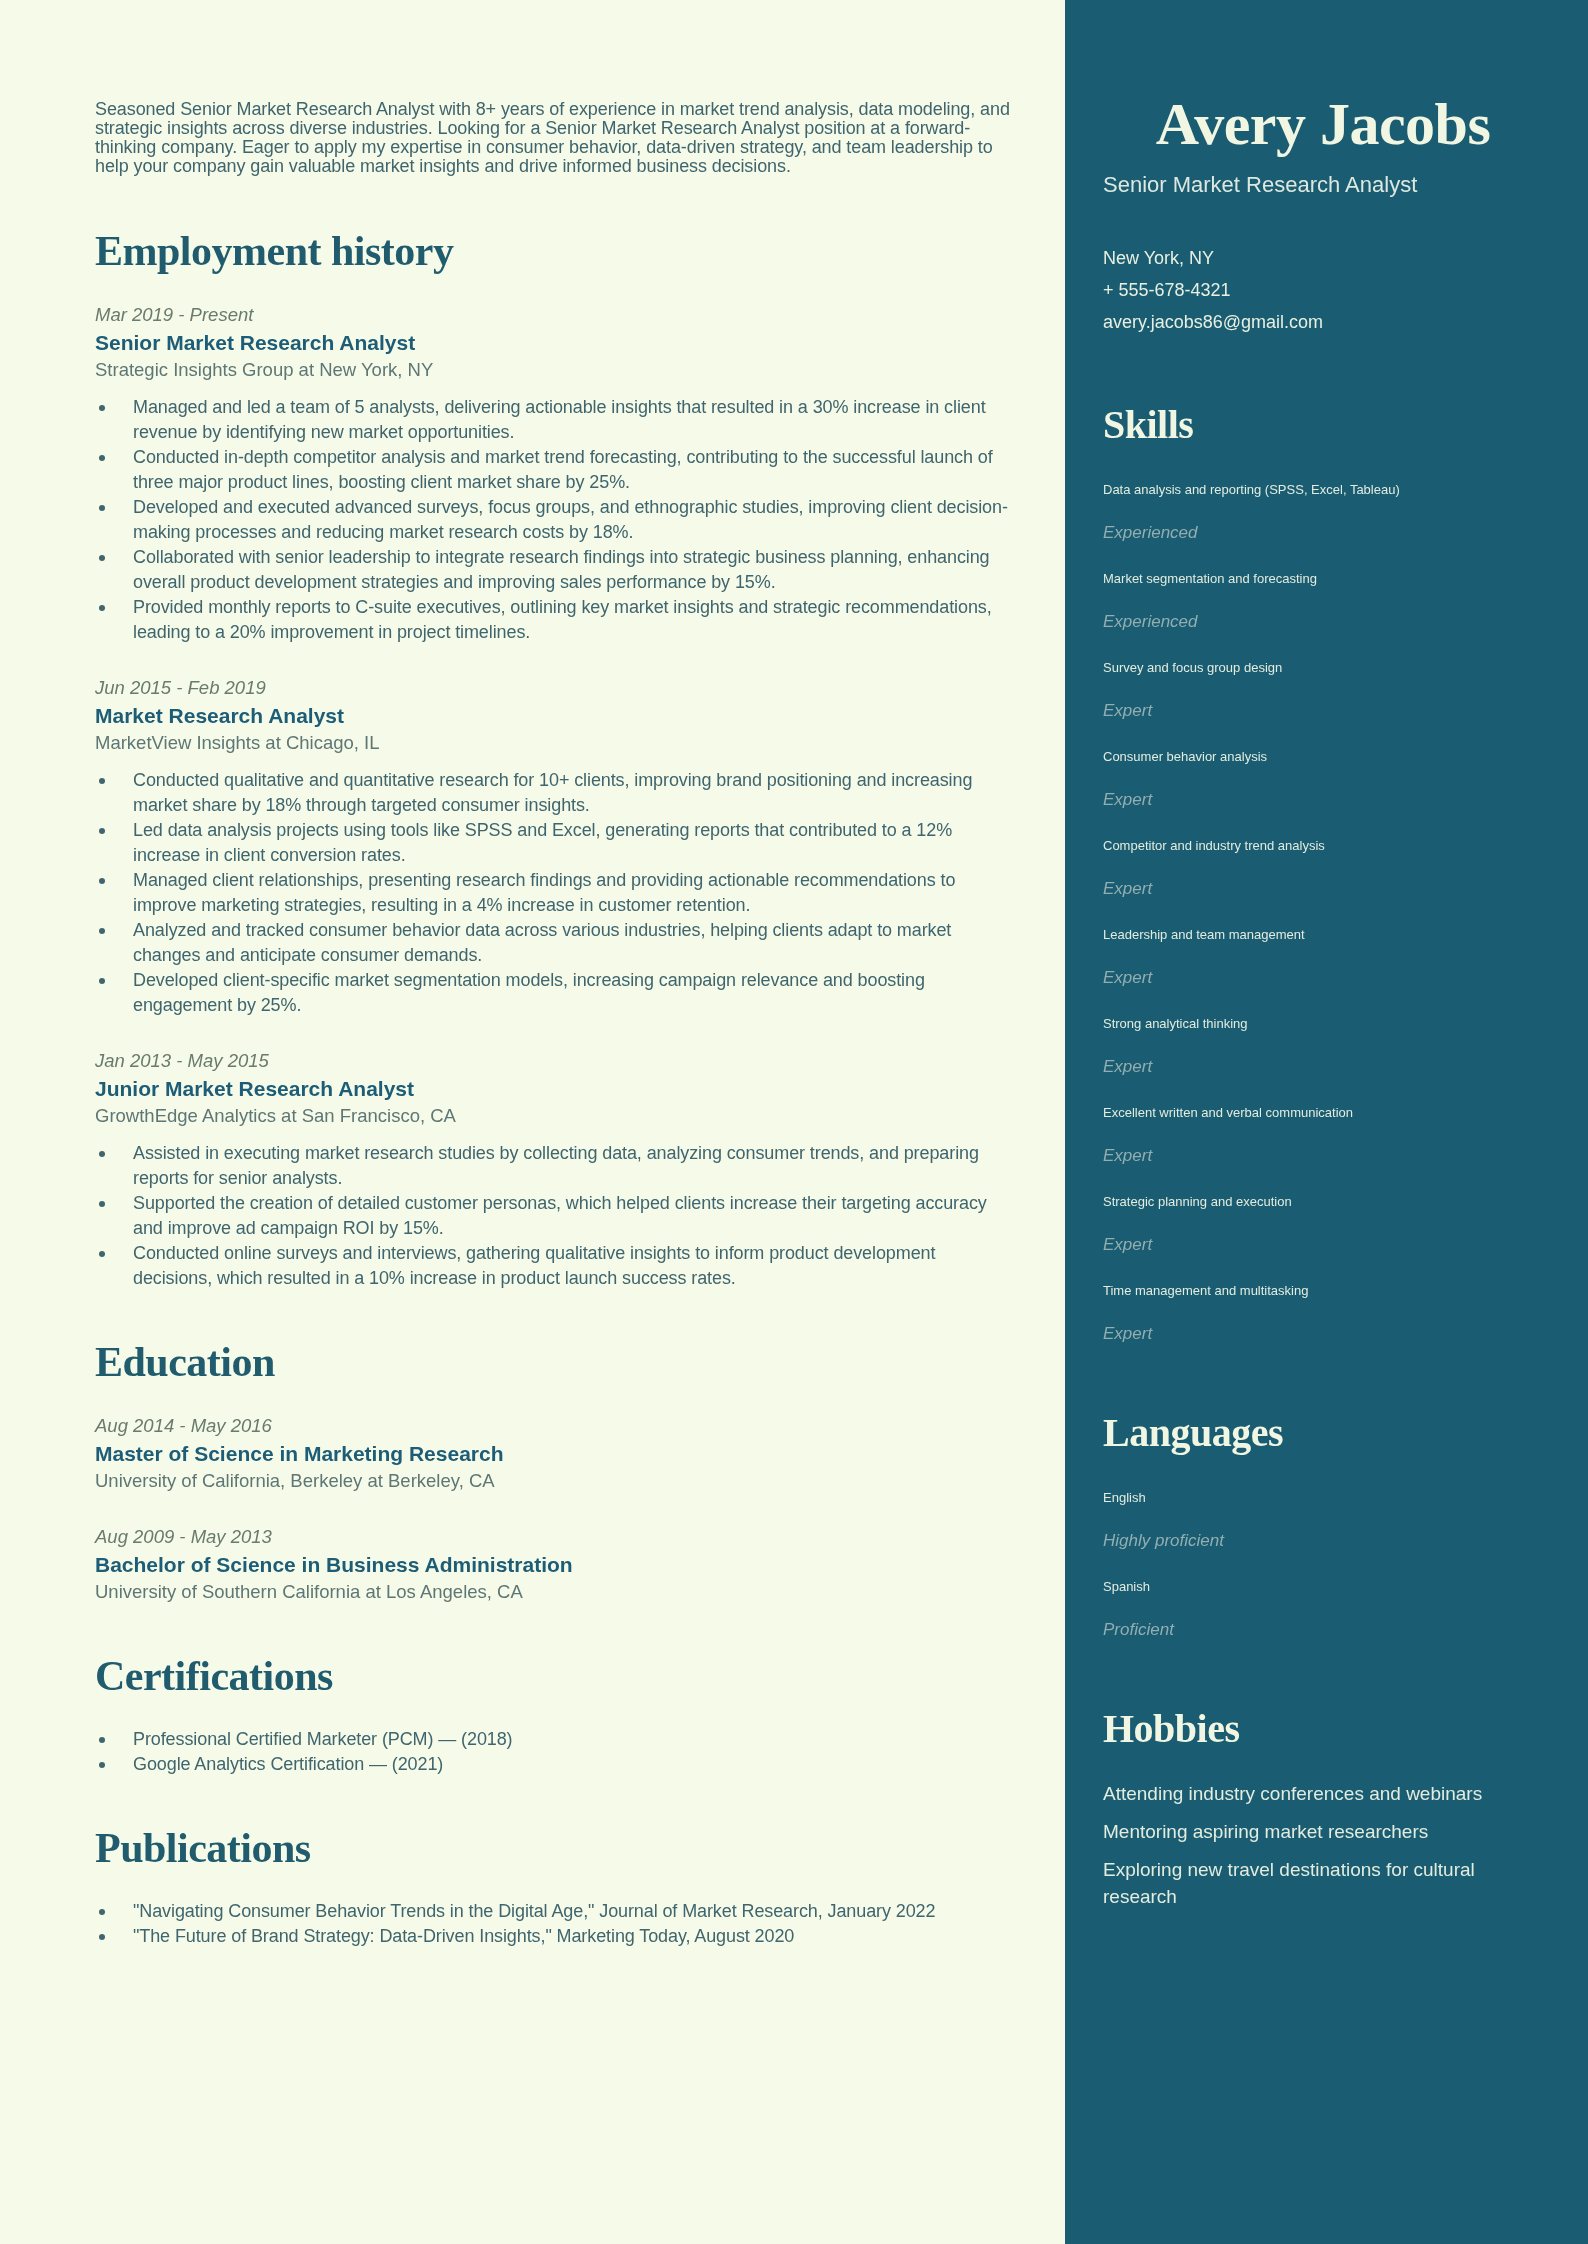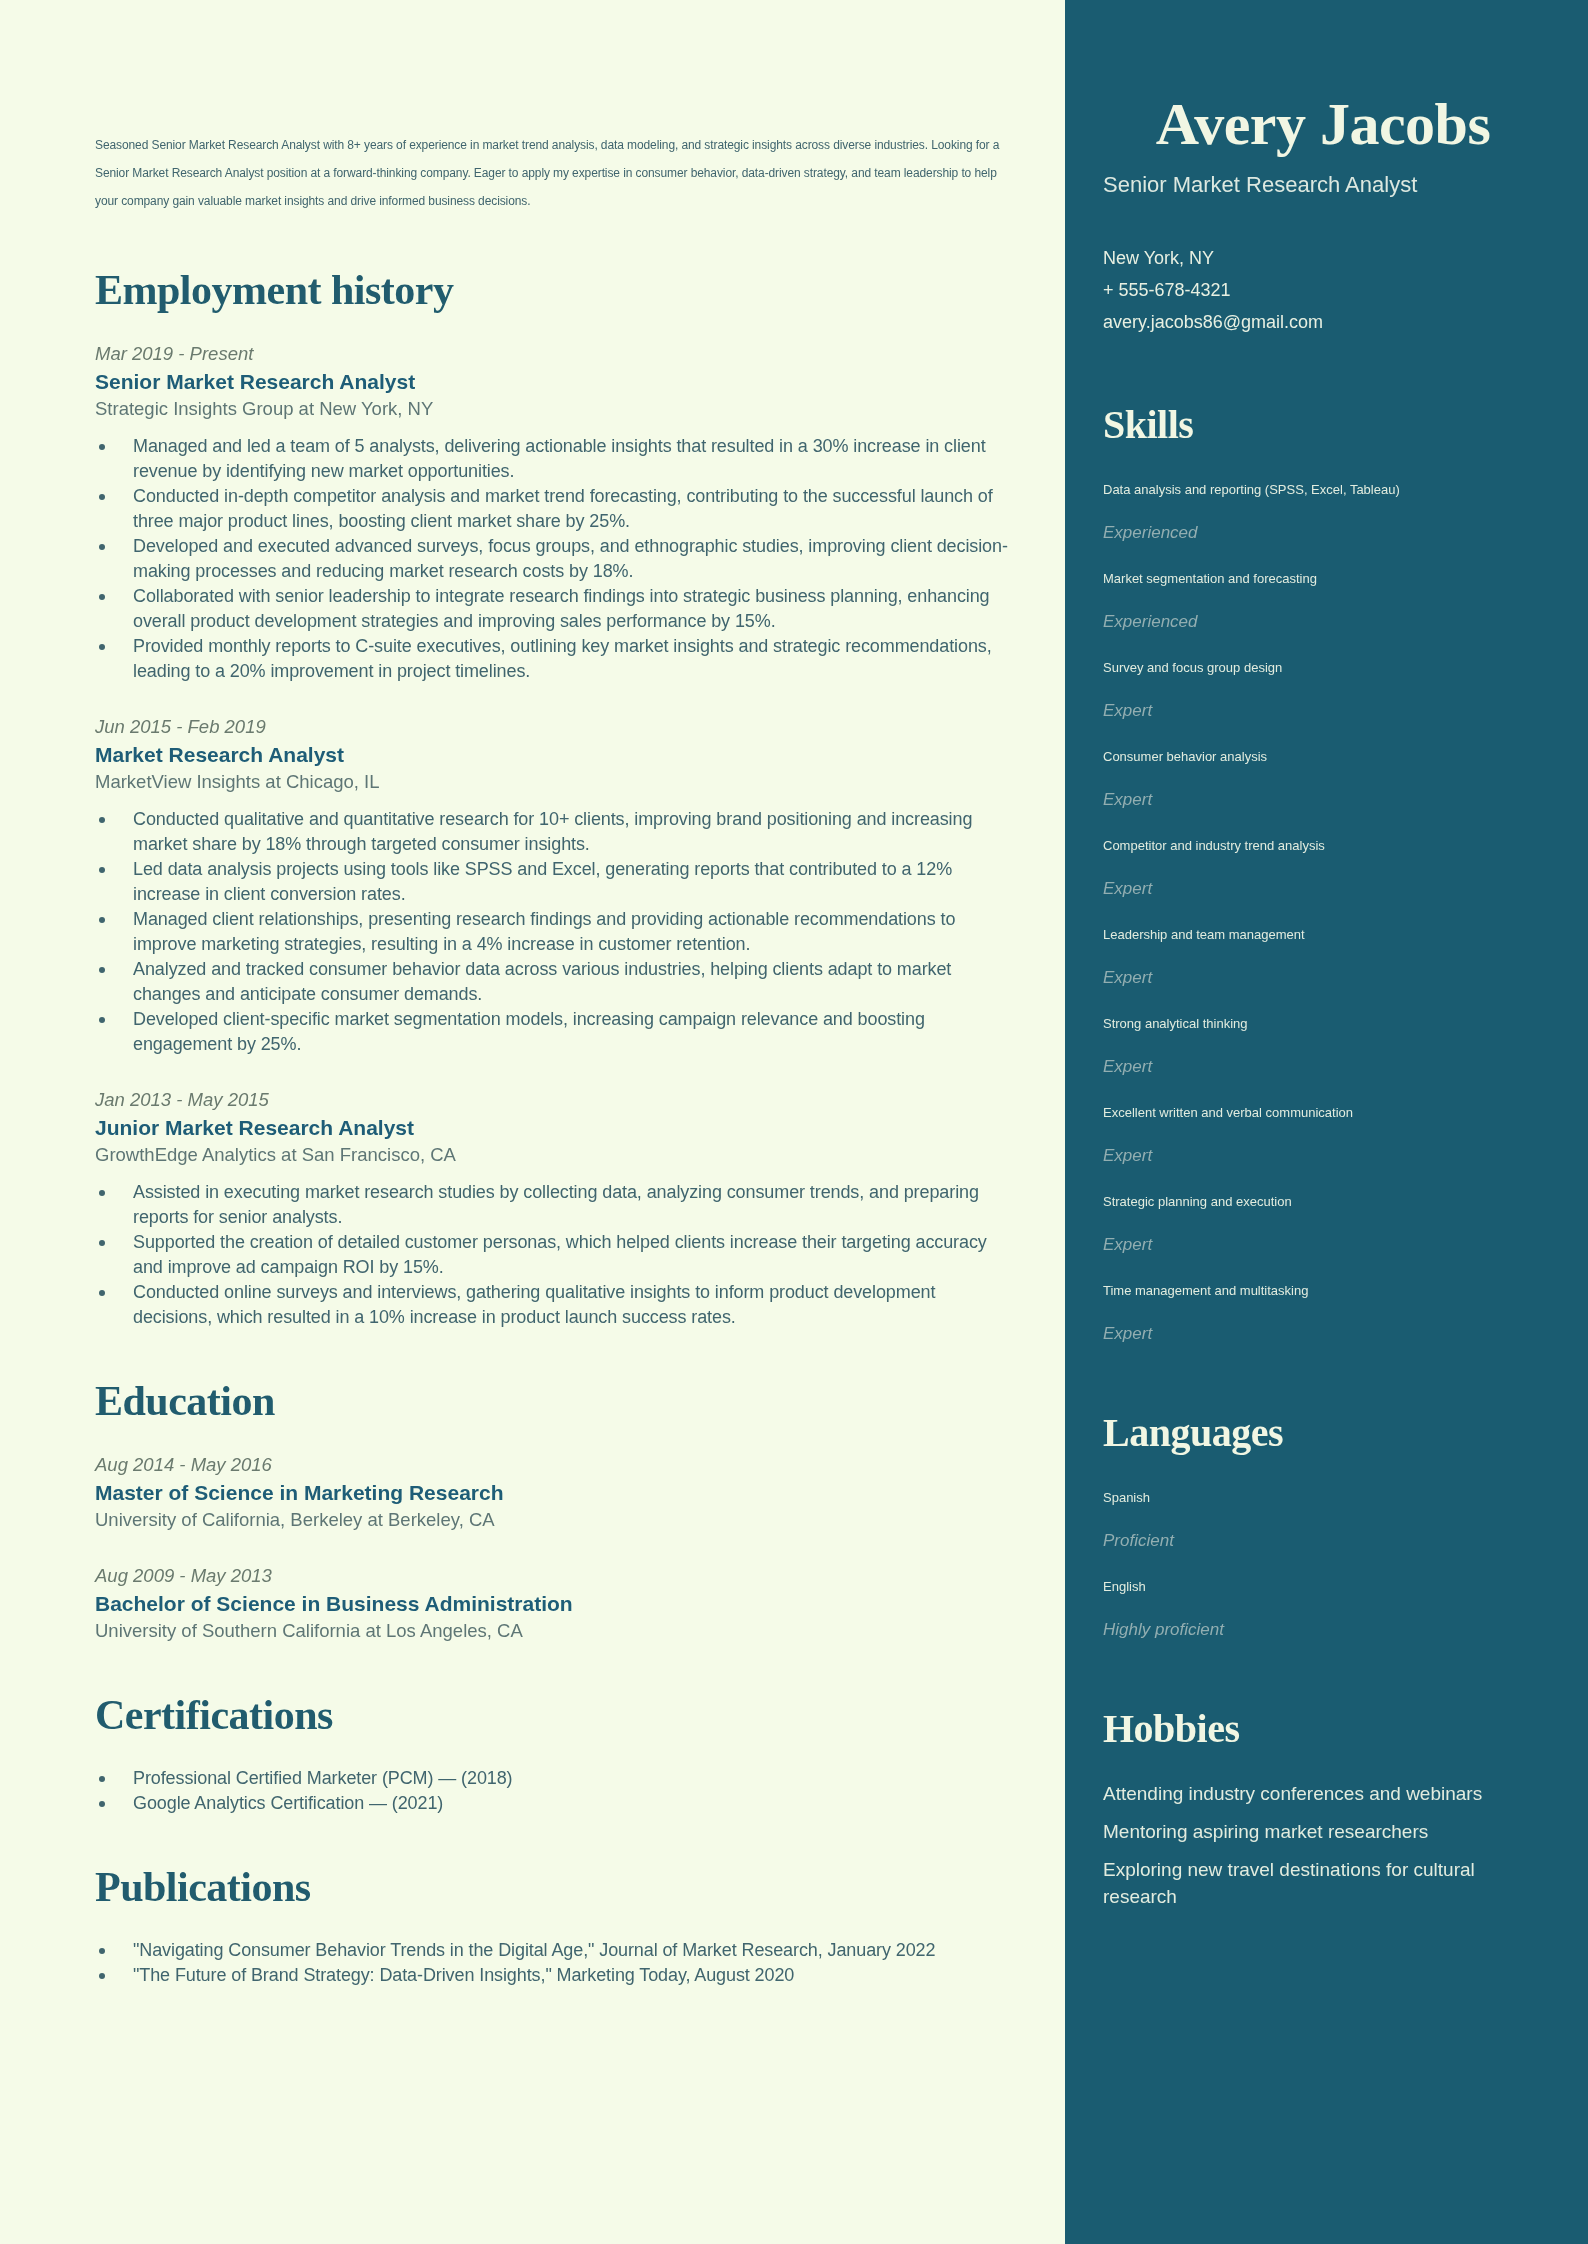--- a/index.html
+++ b/index.html
@@ -25,21 +25,21 @@
     overflow:hidden;
     margin:0 auto;
   }
   
   .main{
     width:1065px;flex:0 0 1065px;
     padding:100px 55px 0 95px;
     color:var(--body);
   }
   .summary{
-    font-size:12px;line-height:28px;letter-spacing:-0.1px;margin-top:31px;
+    font-size:18px;line-height:19px;letter-spacing:-0.1px;
   }
   h2.section-heading{
     font-family:"Liberation Serif",serif;
     font-weight:700;
     font-size:42px;line-height:50px;
     color:var(--heading);
     margin:46px 0 26px 0;
     letter-spacing:-0.5px;
   }
   h2.first{margin-top:50px;}
@@ -262,26 +262,26 @@
         <div class="skill">
         <div class="skill-name">Time management and multitasking</div>
         <div class="skill-level">Expert</div>
       </div>
       </div>
 
     <h3 class="side-heading lang">Languages</h3>
     <div>
 
     <div class="skill">
+        <div class="skill-name">English</div>
+        <div class="skill-level">Highly proficient</div>
+      </div>
+        <div class="skill">
         <div class="skill-name">Spanish</div>
         <div class="skill-level">Proficient</div>
-      </div>
-        <div class="skill">
-        <div class="skill-name">English</div>
-        <div class="skill-level">Highly proficient</div>
       </div>
       </div>
 
     <h3 class="side-heading hobby">Hobbies</h3>
     <div>
 
     <div class="hobby-item">Attending industry conferences and webinars</div>
         <div class="hobby-item">Mentoring aspiring market researchers</div>
         <div class="hobby-item">Exploring new travel destinations for cultural research</div>
       </div>

